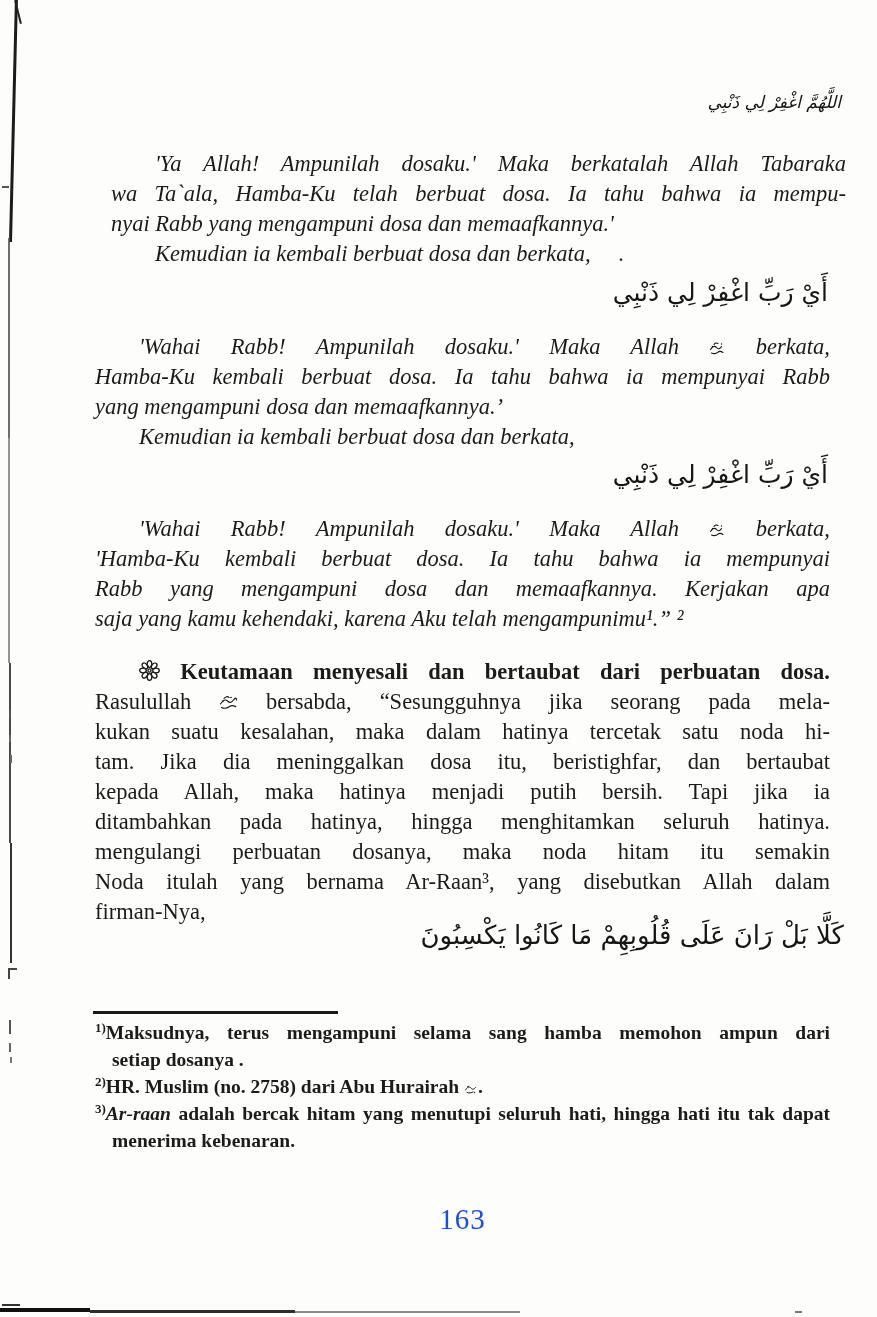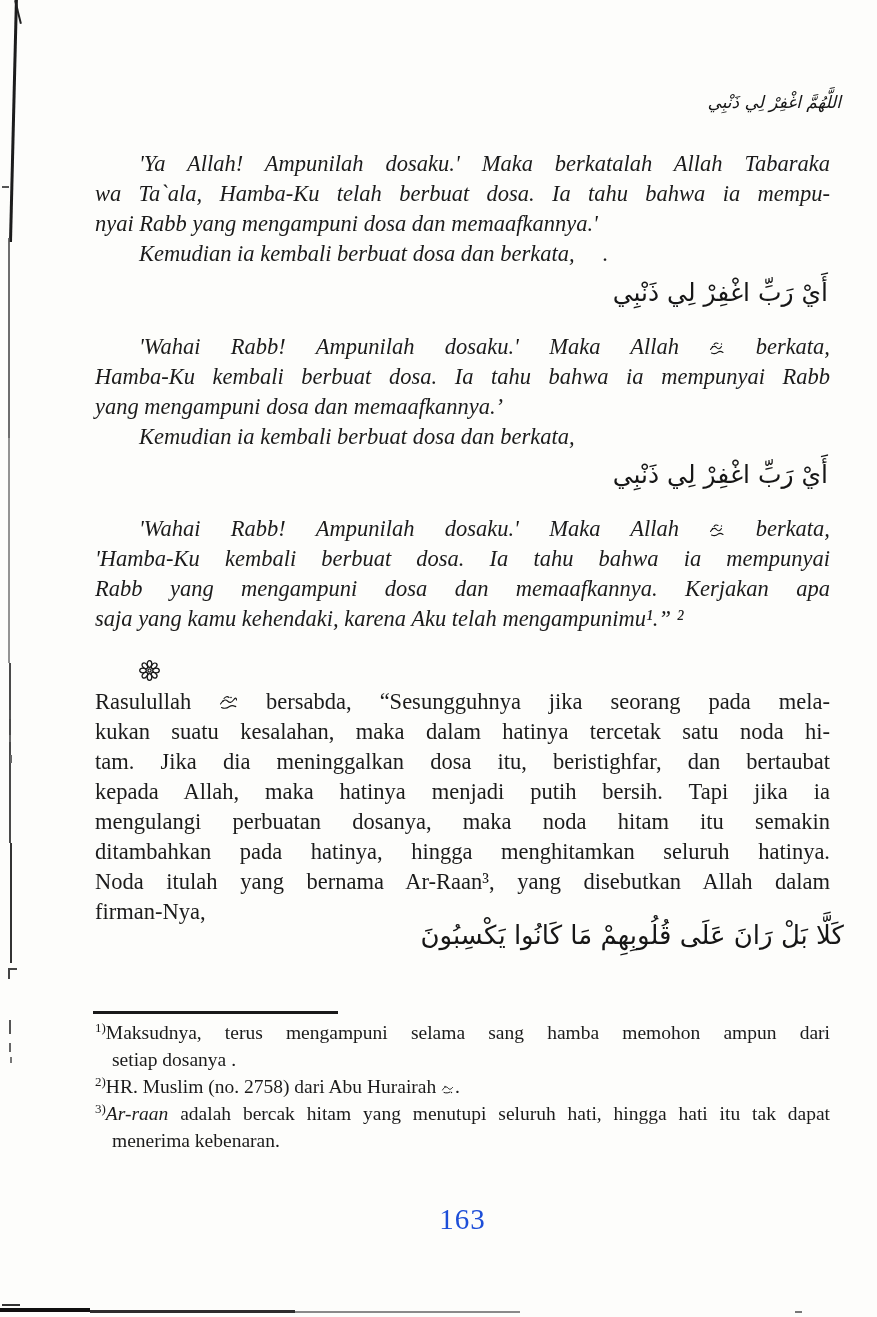--- a/index.html
+++ b/index.html
@@ -16,26 +16,26 @@
   .para-italic .line{font-style:italic;}
   .it2{font-style:italic;}
   .arabic{
     position:absolute;direction:rtl;text-align:right;
     font-family:"DejaVu Sans",sans-serif;color:#161616;
   }
   .a1{top:92px;right:36px;font-size:17px;font-style:italic;}
   .a2{top:278px;right:49px;font-size:25px;}
   .a3{top:460px;right:49px;font-size:25px;}
   .averse{top:920px;right:33px;font-size:26px;}
-  .p-quote1{top:149px;}
+  .p-quote1{top:149px;margin-left:16px;}
   .p-quote2{top:332px;}
   .p-quote3{top:514px;}
   .p-section{top:657px;}
   .fn-rule{position:absolute;left:93px;top:1011px;width:245px;height:3px;background:#191919;}
-  .footnotes{position:absolute;left:95px;top:1019px;width:735px;}
+  .footnotes{position:absolute;left:95px;top:1019px;width:735px;font-weight:bold;}
   .fn-line{font-size:19.5px;line-height:27px;white-space:pre-wrap;}
   .fn-line.j{text-align:justify;text-align-last:justify;}
   .fn-line.cont{padding-left:17px;}
   sup.fnm{font-size:13px;line-height:0;}
   .pageno{
     position:absolute;left:95px;top:1203px;width:735px;
     text-align:center;font-size:29px;letter-spacing:1px;color:#1d4ed8;
   }
   .icon{display:inline-block;vertical-align:-2px;line-height:0;}
   
@@ -130,36 +130,36 @@
             <ellipse cx="10.5" cy="4" rx="2.3" ry="3.3"></ellipse>
             <ellipse cx="10.5" cy="17" rx="2.3" ry="3.3"></ellipse>
             <ellipse cx="4" cy="10.5" rx="3.3" ry="2.3"></ellipse>
             <ellipse cx="17" cy="10.5" rx="3.3" ry="2.3"></ellipse>
             <ellipse cx="5.9" cy="5.9" rx="2.3" ry="3.3" transform="rotate(-45 5.9 5.9)"></ellipse>
             <ellipse cx="15.1" cy="15.1" rx="2.3" ry="3.3" transform="rotate(-45 15.1 15.1)"></ellipse>
             <ellipse cx="15.1" cy="5.9" rx="2.3" ry="3.3" transform="rotate(45 15.1 5.9)"></ellipse>
             <ellipse cx="5.9" cy="15.1" rx="2.3" ry="3.3" transform="rotate(45 5.9 15.1)"></ellipse>
             <circle cx="10.5" cy="10.5" r="1.6"></circle>
           </g>
-        </svg></span></div>
+        </svg></span><span> Keutamaan menyesali dan bertaubat dari perbuatan dosa.</span></div>
     <div class="line j"><span>Rasulullah </span><span class="icon"><svg width="19" height="17" viewBox="0 0 19 17">
           <g stroke="#161616" stroke-width="1.1" fill="none" stroke-linecap="round">
             <path d="M1.5 10c2.5-4 5-5 7-3s4 2 6-1 3-2 3 0"></path>
             <path d="M2.5 13.5c3 1.5 6 .5 8-1s4-1 6 0"></path>
             <path d="M5 4.5c1.5-2 3.5-2.5 5-1"></path>
           </g>
           <circle cx="4" cy="7" r=".8" fill="#161616"></circle>
           <circle cx="12" cy="3.5" r=".8" fill="#161616"></circle>
           <circle cx="16.5" cy="12.5" r=".8" fill="#161616"></circle>
         </svg></span><span> bersabda, “Sesungguhnya jika seorang pada mela-</span></div>
     <div class="line j"><span>kukan suatu kesalahan, maka dalam hatinya tercetak satu noda hi-</span></div>
     <div class="line j"><span>tam. Jika dia meninggalkan dosa itu, beristighfar, dan bertaubat</span></div>
     <div class="line j"><span>kepada Allah, maka hatinya menjadi putih bersih. Tapi jika ia</span></div>
+    <div class="line j"><span>ditambahkan pada hatinya, hingga menghitamkan seluruh hatinya.</span></div>
     <div class="line j"><span>mengulangi perbuatan dosanya, maka noda hitam itu semakin</span></div>
-    <div class="line j"><span>ditambahkan pada hatinya, hingga menghitamkan seluruh hatinya.</span></div>
     <div class="line j"><span>Noda itulah yang bernama Ar-Raan³, yang disebutkan Allah dalam</span></div>
     <div class="line"><span>firman-Nya,</span></div>
   </div>
 
 <div class="fn-rule"></div>
 <div class="footnotes">
     <div>
       <div class="fn-line j"><sup class="fnm">1)</sup><span>Maksudnya, terus mengampuni selama sang hamba memohon ampun dari</span></div>
       <div class="fn-line cont"><span>setiap dosanya .</span></div>
     </div>

